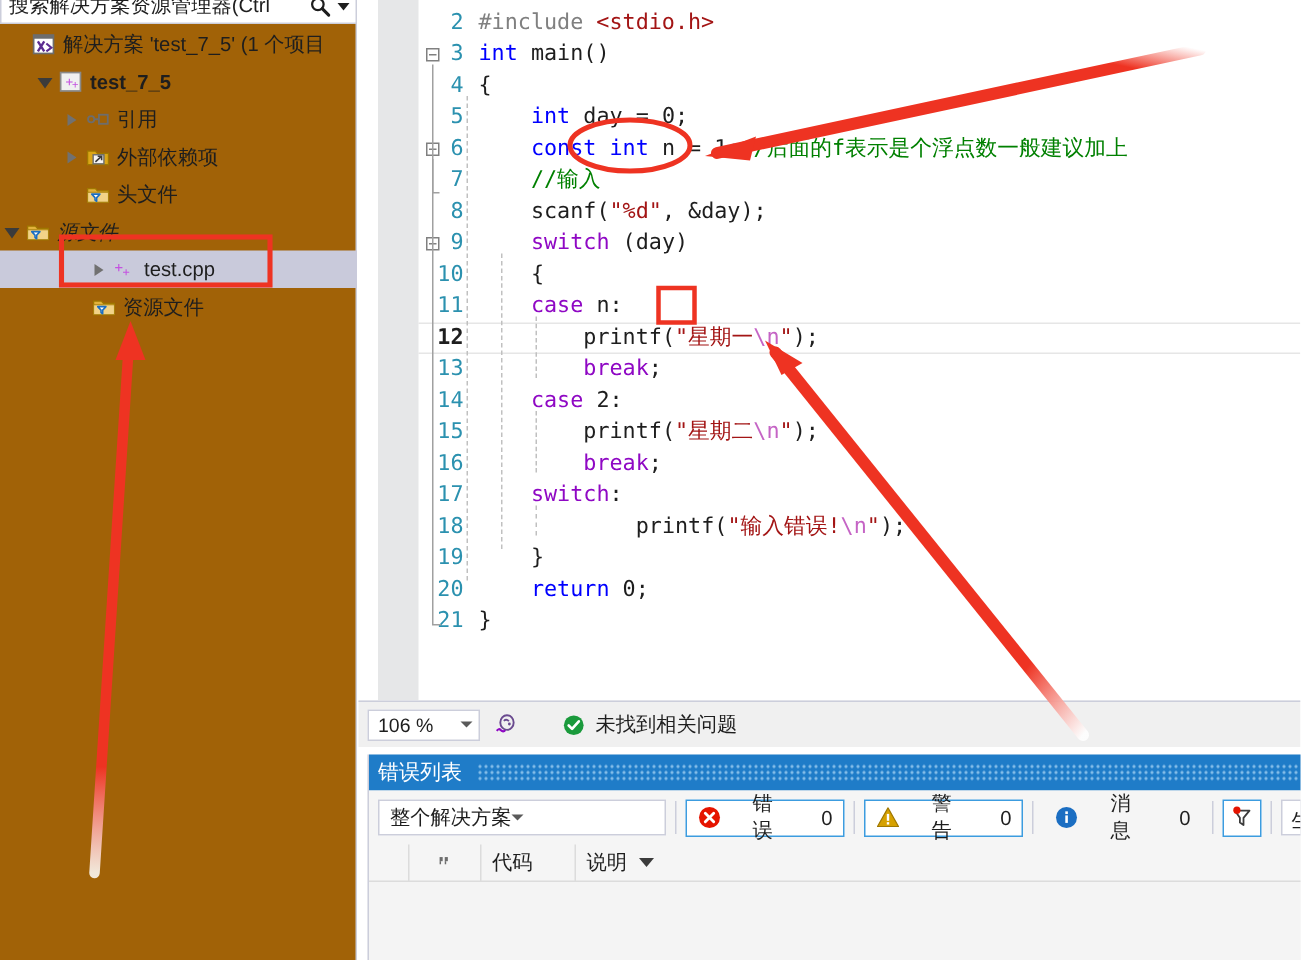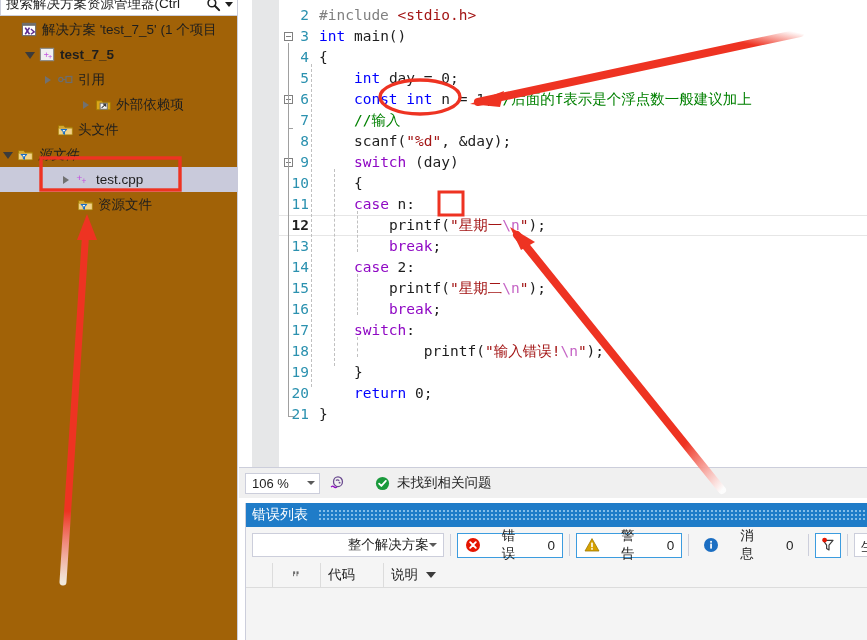--- a/index.html
+++ b/index.html
@@ -131,21 +131,21 @@
     background-image:radial-gradient(circle,#8fc4ec 1px,transparent 1.1px);
     background-size:4px 4px;opacity:.9;
   }
   .err-toolbar{
     position:absolute;left:0;top:24px;width:622px;height:36px;
     display:flex;align-items:center;padding-left:6px;box-sizing:border-box;
     background:#f5f5f5;
   }
   .scope-combo{
     width:196px;height:24px;background:#ffffff;border:1px solid #cccedb;
-    box-sizing:border-box;display:flex;align-items:center;justify-content:flex-end;
+    box-sizing:border-box;display:flex;align-items:center;justify-content:flex-start;
     padding:0 6px 0 7px;font-size:13.5px;color:#1e1e1e;
   }
   .sep{width:1px;height:22px;background:#cccedb;margin:0 6px;}
   .tgl{
     height:25px;border:1px solid transparent;box-sizing:border-box;
     display:flex;align-items:center;padding:0 7px;font-size:13.5px;color:#1e1e1e;
     background:#f5f5f5;
     gap:16px;
   }
   .tgl.active{border:1px solid #3c9cdf;background:#ffffff;}
@@ -223,21 +223,21 @@
           </span>
           <span class="se-icon">
             <svg viewBox="0 0 18 18" width="17" height="17">
       <circle cx="4" cy="9" r="2.2" fill="none" stroke="#6d6d6d" stroke-width="1.3"></circle>
       <line x1="6.2" y1="9" x2="9.5" y2="9" stroke="#6d6d6d" stroke-width="1.3"></line>
       <rect x="9.5" y="5.8" width="6.2" height="6.4" fill="none" stroke="#6d6d6d" stroke-width="1.3"></rect>
     </svg>
           </span>
           <span class="se-label">引用</span>
         </div>
-        <div class="se-row" style="padding-left: 24px; justify-content: center;">
+        <div class="se-row" style="padding-left: 40px;">
           <span class="se-expander">
             <span class="tri-closed"></span>
           </span>
           <span class="se-icon">
             <svg viewBox="0 0 18 18" width="17" height="17">
       <path d="M1.5 5 H7 L8.4 6.6 H16.2 V14.6 H1.5 Z" fill="#dba617" stroke="#a07800" stroke-width="0.9"></path>
       <rect x="5.4" y="7.6" width="7.6" height="6.4" fill="#f5f5f5" stroke="#6d6d6d" stroke-width="1"></rect>
       <path d="M7 12.6 L11.4 8.6 M8.6 8.6 H11.4 V11.4" fill="none" stroke="#3b3b3b" stroke-width="1.1"></path>
     </svg>
           </span>
@@ -272,21 +272,21 @@
             <span class="tri-closed"></span>
           </span>
           <span class="se-icon">
             <svg viewBox="0 0 18 18" width="17" height="17">
       <text x="1.5" y="11" font-size="10" fill="#c452e0" font-family="monospace">+</text>
       <text x="7" y="13.5" font-size="8.5" fill="#c452e0" font-family="monospace">+</text>
     </svg>
           </span>
           <span class="se-label">test.cpp</span>
         </div>
-        <div class="se-row" style="padding-left: 60px;">
+        <div class="se-row" style="padding-left: 44px;">
           <span class="se-expander"></span>
           <span class="se-icon">
             <svg viewBox="0 0 18 18" width="17" height="17">
       <path d="M1.5 5 H7 L8.4 6.6 H16.2 V14.6 H1.5 Z" fill="#e3b23c" stroke="#a07800" stroke-width="0.9"></path>
       <path d="M1.5 7.6 H16.2 V14.6 H1.5 Z" fill="#f2d388" stroke="#a07800" stroke-width="0.6"></path>
       <path d="M4.4 8.9 H10.2 L7.9 11.4 V14 L6.7 13.1 V11.4 Z" fill="#ffffff" stroke="#1b6ec2" stroke-width="1.1" stroke-linejoin="round"></path>
     </svg>
           </span>
           <span class="se-label">资源文件</span>
         </div>

